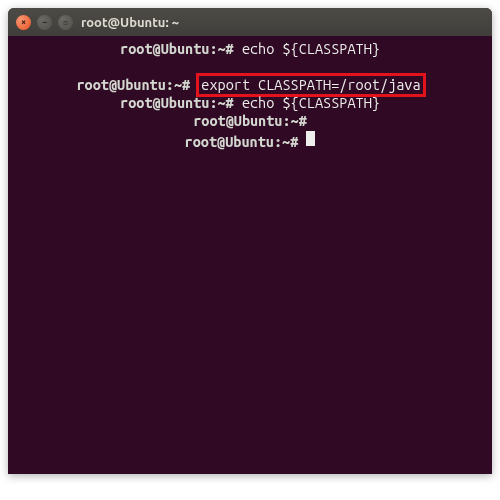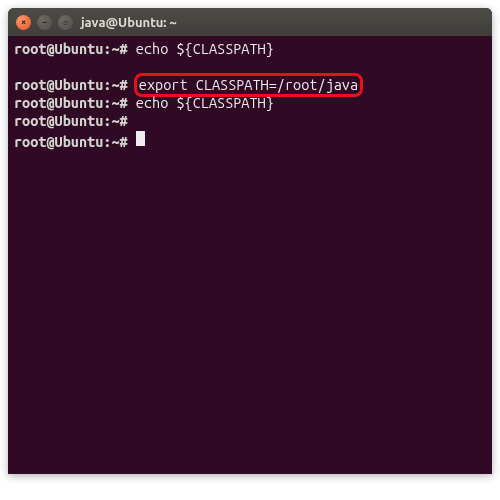--- a/index.html
+++ b/index.html
@@ -55,28 +55,28 @@
     .terminal-body {
       padding: 4px 6px;
       background: #2c001e;
       background: #300a24;
       height: calc(100% - 28px);
       font-size: 14.5px;
       line-height: 1.25;
       color: #eeeeec;
       position: relative;
     }
-    .line { white-space: pre; position: relative; }
+    .line { white-space: pre; position: relative; text-align: center; }
     .prompt-user { color: #d3d7cf; font-weight: bold; }
     .cmd { color: #eeeeec; }
     .output { color: #eeeeec; }
     .blank { height: 18px; }
     .hl {
       border: 3px solid #e4121a;
-      border-radius: 8px;
+      border-radius: 0;
       padding: 0 2px;
       margin: -3px -2px;
       display: inline-block;
     }
     .cursor {
       display: inline-block;
       vertical-align: text-bottom;
     }
   </style>
 </head>
@@ -88,21 +88,21 @@
       <div class="win-btn win-close">
           <span>×</span>
         </div>
       <div class="win-btn win-min">
           <span>−</span>
         </div>
       <div class="win-btn win-max">
           <span>▫</span>
         </div>
     </div>
-    <div class="title-text">java@Ubuntu: ~</div>
+    <div class="title-text">root@Ubuntu: ~</div>
   </div>
 
   <div class="terminal-body">
     <div class="line"><span class="prompt-user">root@Ubuntu:~#</span> <span class="cmd">echo ${CLASSPATH}</span></div>
 
     <div class="line blank"></div>
 
     <div class="line"><span class="prompt-user">root@Ubuntu:~#</span> <span class="hl"><span class="cmd">export CLASSPATH=/root/java</span></span></div>
 
     <div class="line"><span class="prompt-user">root@Ubuntu:~#</span> <span class="cmd">echo ${CLASSPATH}</span></div>

